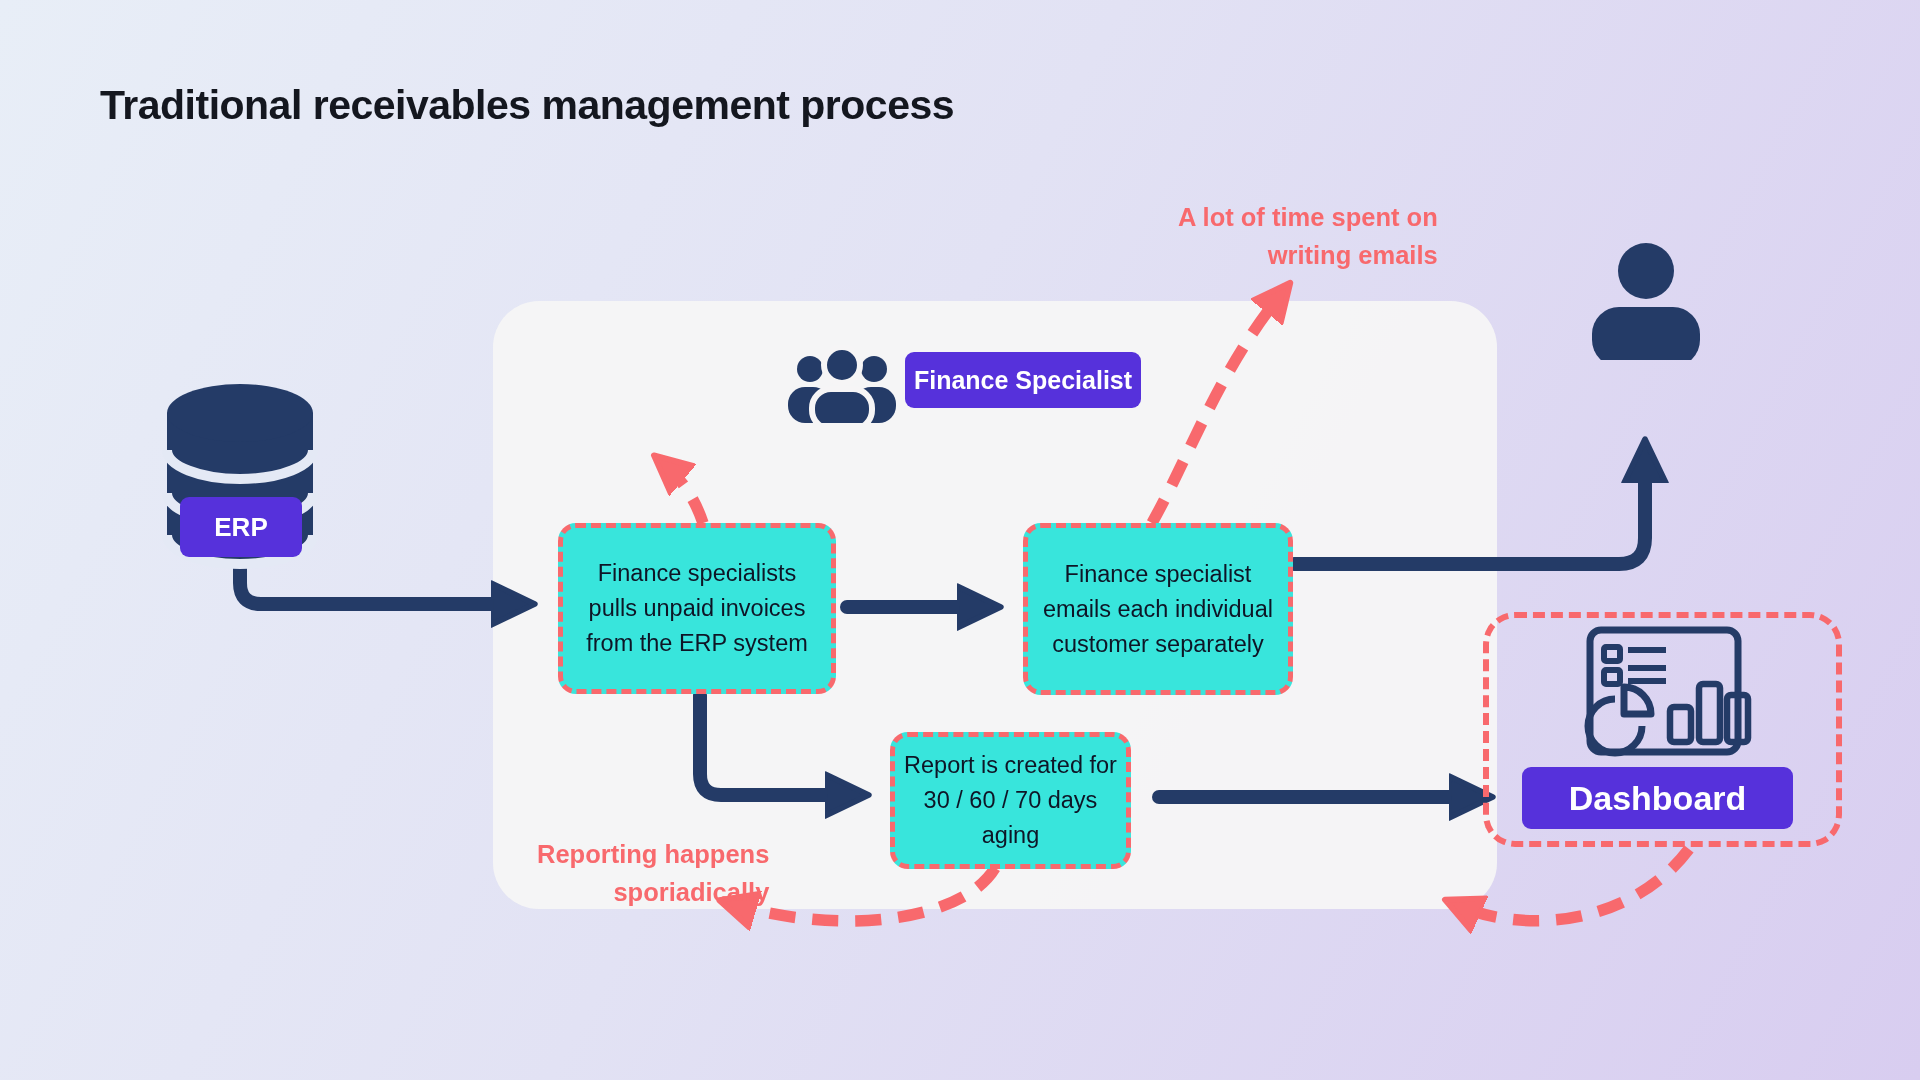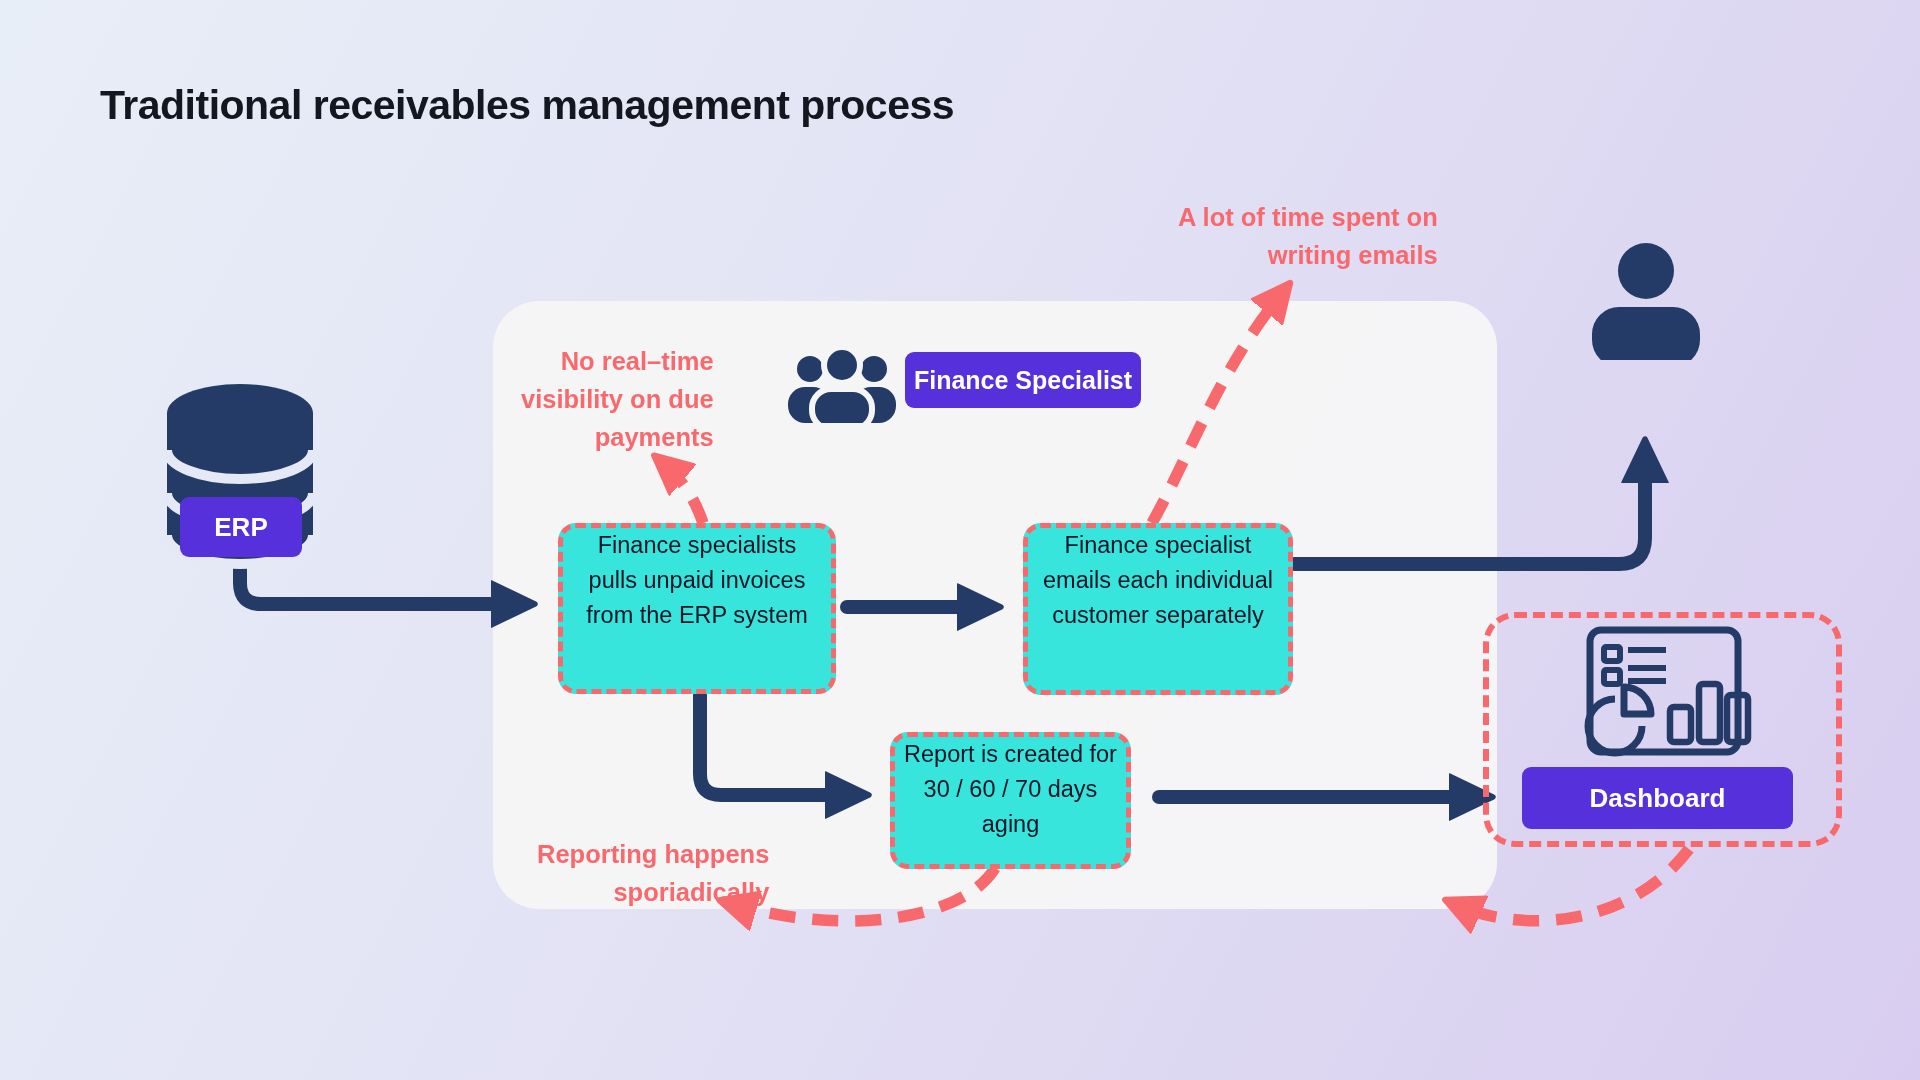--- a/index.html
+++ b/index.html
@@ -18,21 +18,21 @@
     left:493px;top:301px;width:1004px;height:608px;
     background:rgba(246,245,246,0.95);border-radius:46px;
   }
   .chip{
     background:#5631db;color:#ffffff;font-weight:700;
     display:flex;align-items:center;justify-content:center;
     border-radius:9px;
   }
   .step{
     background:#38e5dc;border:5px dashed #f8696d;border-radius:18px;
-    display:flex;flex-direction:column;align-items:center;
+    display:flex;flex-direction:column;align-items:center;justify-content:center;
     text-align:center;color:#0e1526;font-size:23.5px;font-weight:500;
     line-height:35px;box-sizing:border-box;
   }
   .ann{
     color:#f8696d;font-size:25.5px;font-weight:700;line-height:38px;text-align:right;
   }
   .dashed-frame{
     left:1483px;top:612px;width:359px;height:235px;
     border:6px dashed #f8696d;border-radius:32px;box-sizing:border-box;
   }
@@ -90,25 +90,20 @@
     <circle cx="92" cy="24" r="13" fill="#243b67"></circle>
     <rect x="6" y="42" width="42" height="36" rx="17" fill="#243b67"></rect>
     <rect x="72" y="42" width="42" height="36" rx="17" fill="#243b67"></rect>
     <circle cx="60" cy="20" r="18" fill="#243b67" stroke="#f6f5f6" stroke-width="6"></circle>
     <rect x="30" y="44" width="60" height="40" rx="19" fill="#243b67" stroke="#f6f5f6" stroke-width="6"></rect>
   </svg>
   <div class="abs chip" style="left:905px;top:352px;width:236px;height:56px;font-size:25px">
     <span>Finance Specialist</span>
   </div>
 
-  <div class="abs ann" style="left:521px;top:342px">
-    <div>No real–time</div>
-    <div>visibility on due</div>
-    <div>payments</div>
-  </div>
 
   <div class="abs ann" style="left:1178px;top:198px">
     <div>A lot of time spent on</div>
     <div>writing emails</div>
   </div>
 
   <div class="abs step" style="left:558px;top:523px;width:278px;height:171px">
     <div>Finance specialists</div>
     <div>pulls unpaid invoices</div>
     <div>from the ERP system</div>
@@ -140,21 +135,21 @@
       <path d="M 68 30 L 106 30" stroke-width="6"></path>
       <path d="M 68 48 L 106 48" stroke-width="6"></path>
       <path d="M 68 61 L 106 61" stroke-width="6"></path>
       <path d="M 55 79 A 27 27 0 1 0 82 106" stroke-width="7"></path>
       <path d="M 64 94 L 64 67 A 27 27 0 0 1 91 94 Z" stroke-width="7" stroke-linejoin="round"></path>
       <rect x="110" y="87" width="21" height="35" rx="4" stroke-width="6.5"></rect>
       <rect x="139" y="64" width="21" height="58" rx="4" stroke-width="6.5"></rect>
       <rect x="167" y="75" width="21" height="47" rx="4" stroke-width="6.5"></rect>
     </g>
   </svg>
-  <div class="abs chip" style="left:1522px;top:767px;width:271px;height:62px;font-size:26px">
+  <div class="abs chip" style="left:1522px;top:767px;width:271px;height:62px;font-size:34px">
     <span>Dashboard</span>
   </div>
 
   <div class="abs ann" style="left:537px;top:835px">
     <div>Reporting happens</div>
     <div>sporiadically</div>
   </div>
 
 
 </div>

